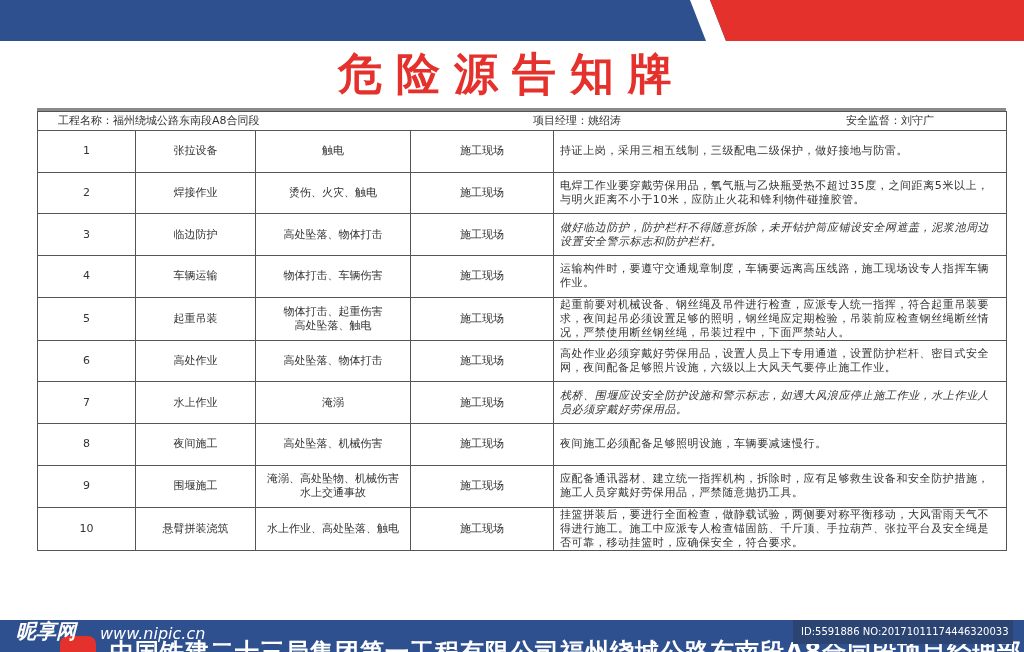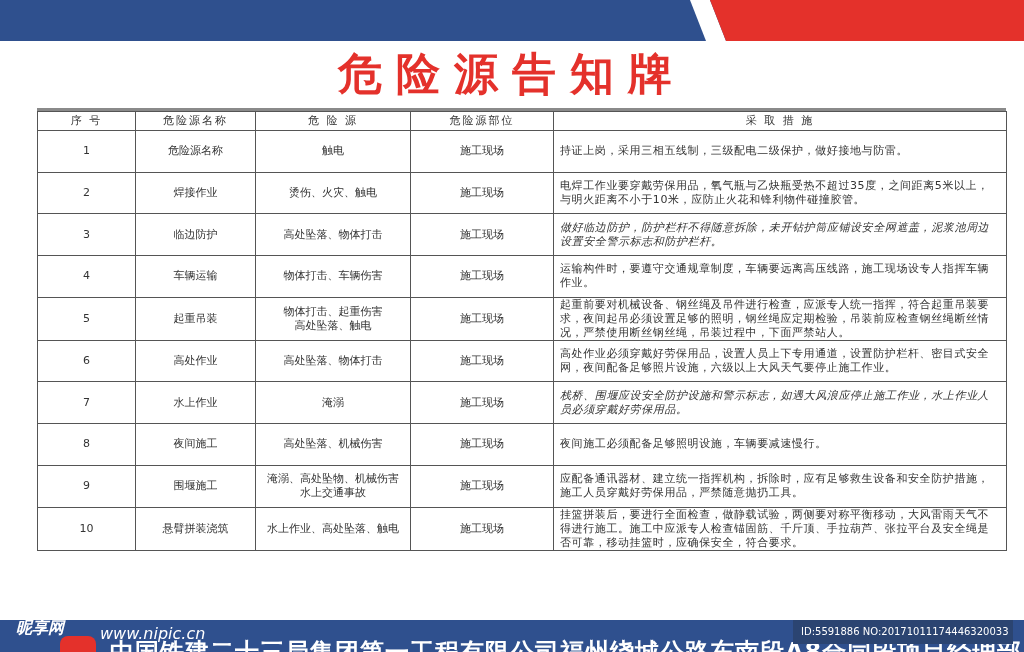--- a/index.html
+++ b/index.html
@@ -22,21 +22,21 @@
   td, th { border: 1px solid #555; font-weight: normal; font-size: 11px; color: #333;
     text-align: center; vertical-align: middle; line-height: 14px; }
   .info-row td { height: 19px; text-align: left; font-size: 11px; padding: 0 0 0 20px; border-left: 1px solid #555; }
   .info-row .info-wrap { display: flex; }
   .info-row .info-wrap span { display: inline-block; }
   .head-row th { height: 19px; letter-spacing: 2px; }
   .data-row td { height: 41.7px; }
   .data-row td.measure { text-align: left; padding: 0 6px 0 6px; letter-spacing: 0.6px; }
 
   .bottom-band { position: absolute; left: 0; top: 620px; width: 1024px; height: 32px; background: #2f508e; overflow: hidden; }
-  .watermark-logo { position: absolute; left: 16px; top: 618px; font-size: 16px; font-weight: bold; font-style: italic; color: #ffffff; }
+  .watermark-logo { position: absolute; left: 16px; top: 618px; font-size: 20px; font-weight: bold; font-style: italic; color: #ffffff; }
   .watermark-url { position: absolute; left: 100px; top: 624px; font-size: 16px; font-style: italic; color: #ffffff; }
   .footer-text { position: absolute; left: 110px; top: 636px; font-size: 24px; font-weight: bold; color: #ffffff; white-space: nowrap; letter-spacing: 1px; }
   .id-box { position: absolute; left: 793px; top: 620px; width: 220px; height: 24px; background: #2b4471;
     color: #ffffff; font-size: 10px; line-height: 24px; padding-left: 8px; }
   .logo-badge { position: absolute; left: 60px; top: 636px; width: 36px; height: 16px; border-radius: 8px 8px 0 0; background: #e4312b; }
 </style>
 </head>
 <body>
 
 <div class="top-band">
@@ -50,32 +50,34 @@
 <div class="sheet">
   <table>
     <colgroup>
       <col style="width:98px">
         <col style="width:120px">
         <col style="width:155px">
         <col style="width:143px">
         <col style="width:453px">
     </colgroup>
     <tbody>
-    <tr class="head-row">
-      <th>序 号</th>
-      <th>危险源名称</th>
-      <th>危 险 源</th>
-      <th>危险源部位</th>
-      <th>采 取 措 施</th>
+        <tr class="info-row">
+      <td colspan="5">
+        <div class="info-wrap">
+          <span style="width:475px">工程名称：福州绕城公路东南段A8合同段</span>
+          <span style="width:313px">项目经理：姚绍涛</span>
+          <span>安全监督：刘守广</span>
+        </div>
+      </td>
     </tr>
     </tbody>
       <tbody id="rows">
         <tr class="data-row">
           <td style="white-space: pre-line;">1</td>
-          <td style="white-space: pre-line;">危险源名称</td>
+          <td style="white-space: pre-line;">张拉设备</td>
           <td style="white-space: pre-line;">触电</td>
           <td style="white-space: pre-line;">施工现场</td>
           <td class="measure" style="white-space: pre-line;">持证上岗，采用三相五线制，三级配电二级保护，做好接地与防雷。</td>
         </tr>
         <tr class="data-row">
           <td style="white-space: pre-line;">2</td>
           <td style="white-space: pre-line;">焊接作业</td>
           <td style="white-space: pre-line;">烫伤、火灾、触电</td>
           <td style="white-space: pre-line;">施工现场</td>
           <td class="measure" style="white-space: pre-line;">电焊工作业要穿戴劳保用品，氧气瓶与乙炔瓶受热不超过35度，之间距离5米以上，与明火距离不小于10米，应防止火花和锋利物件碰撞胶管。</td>

